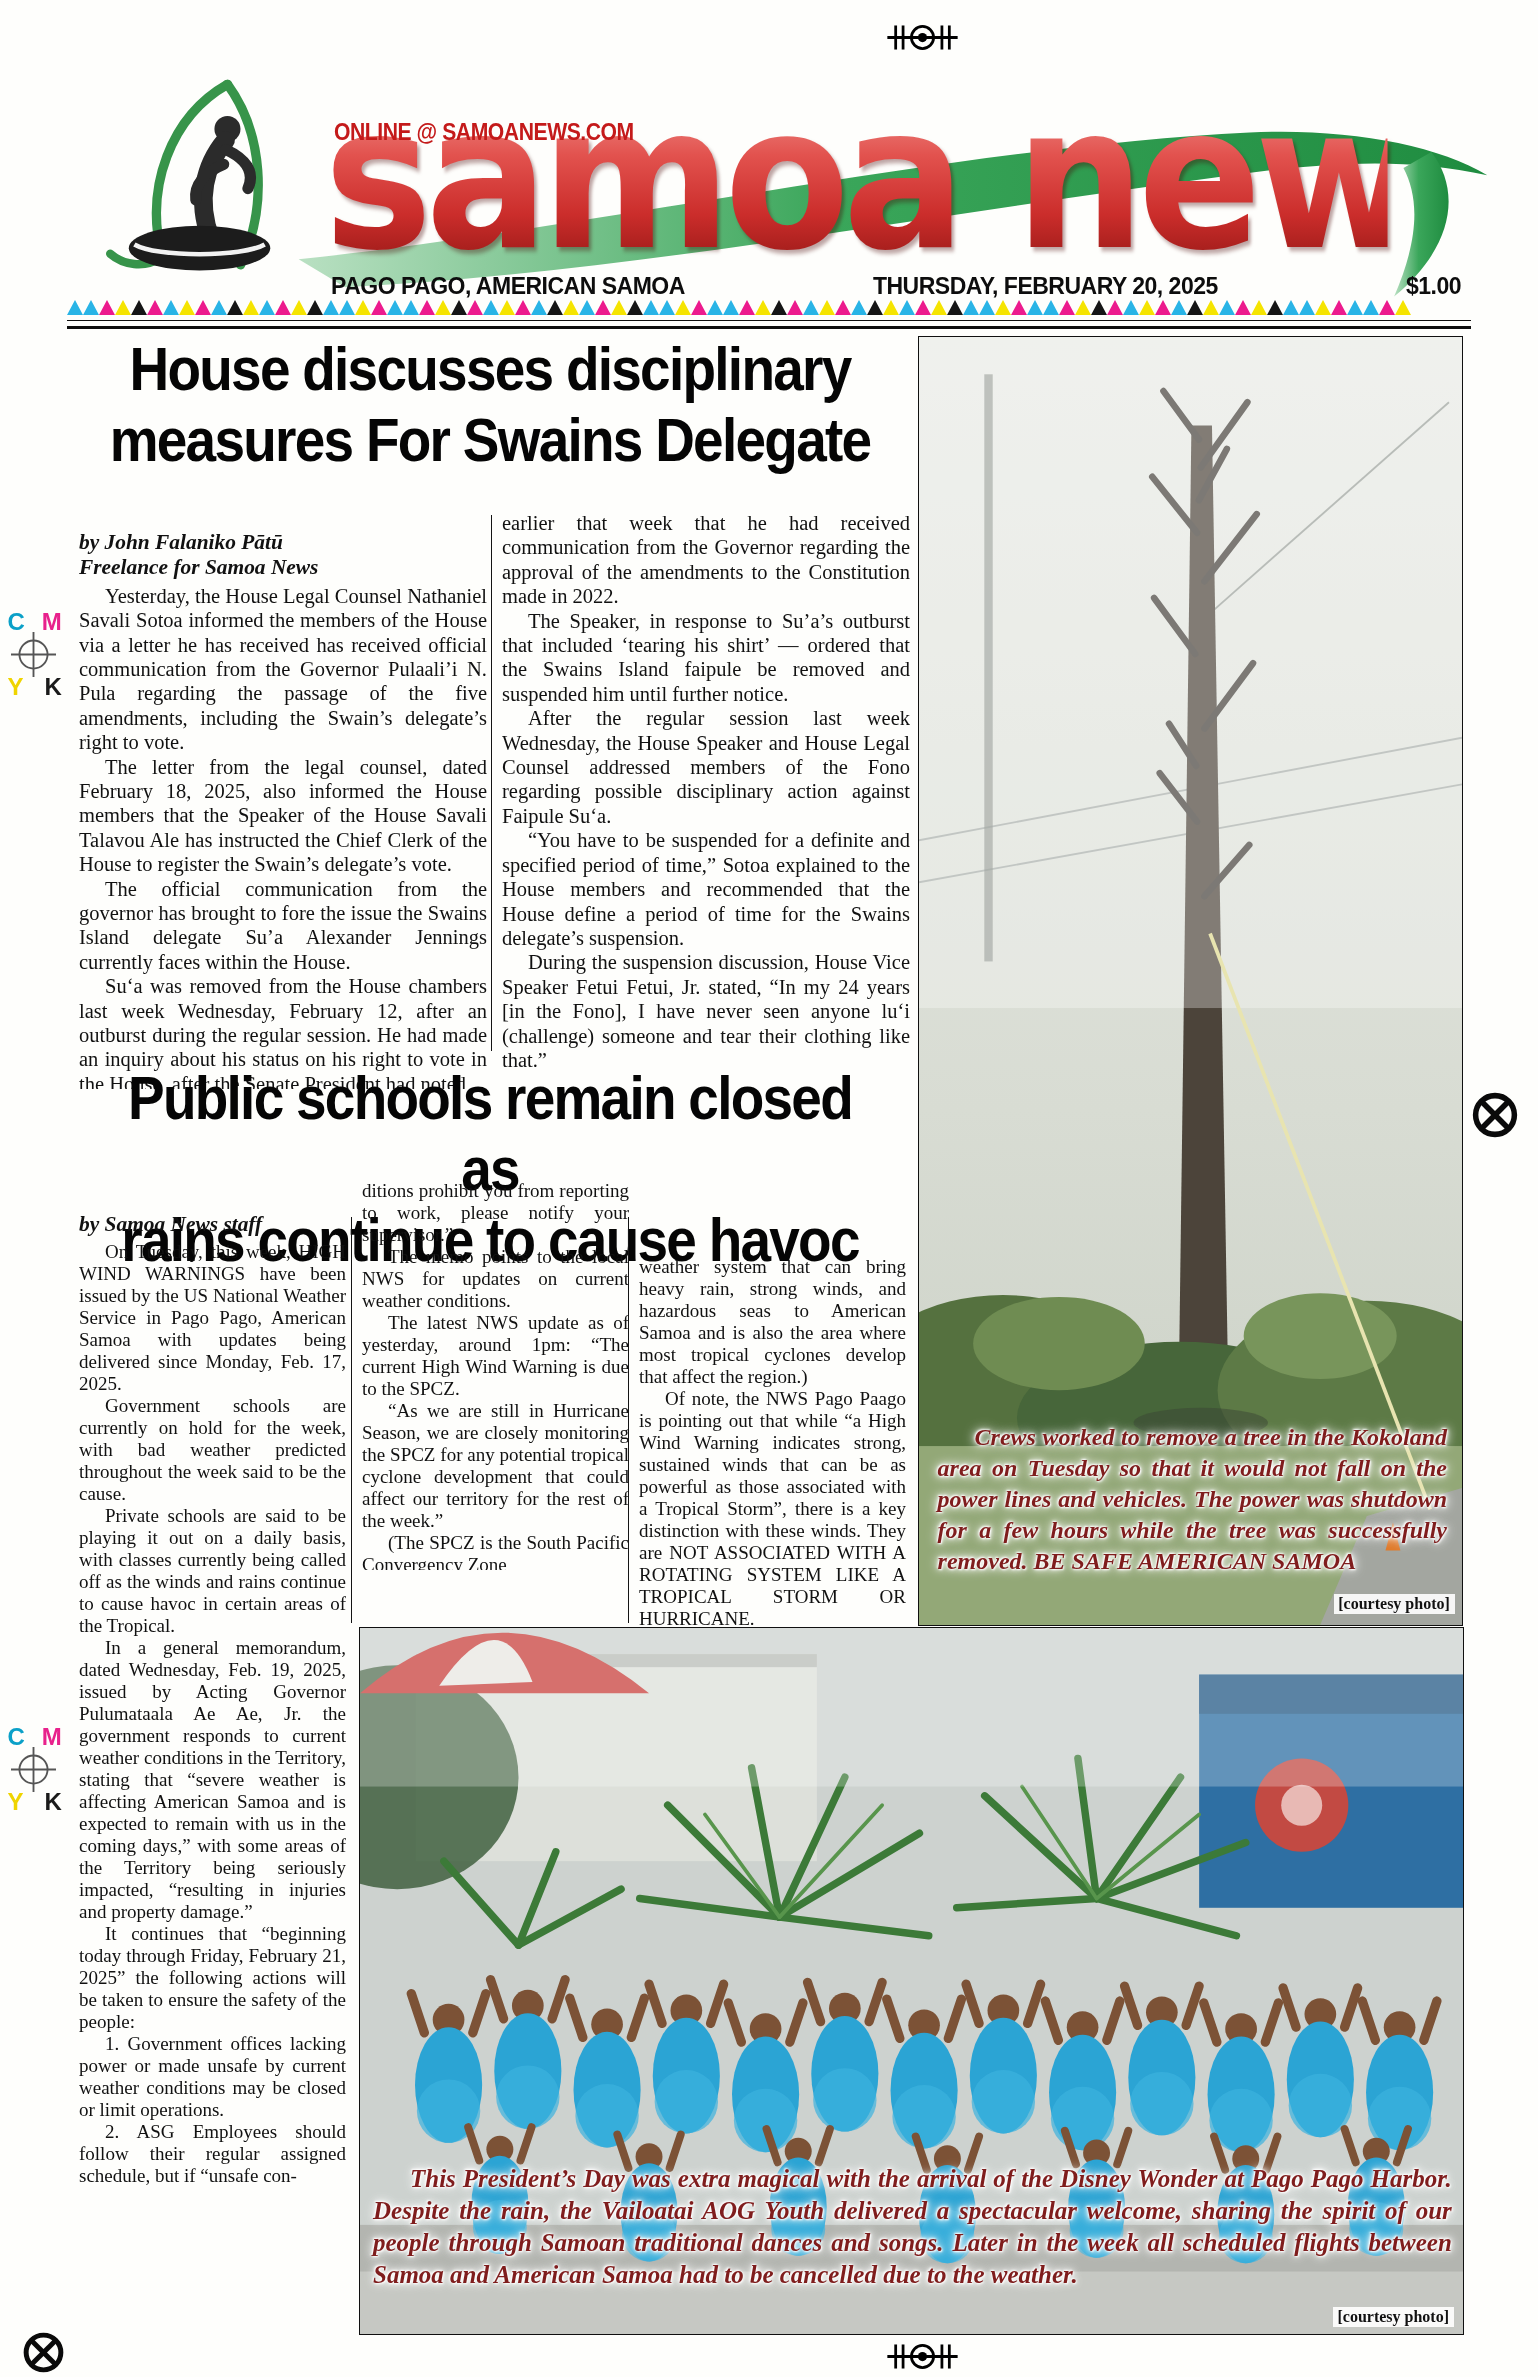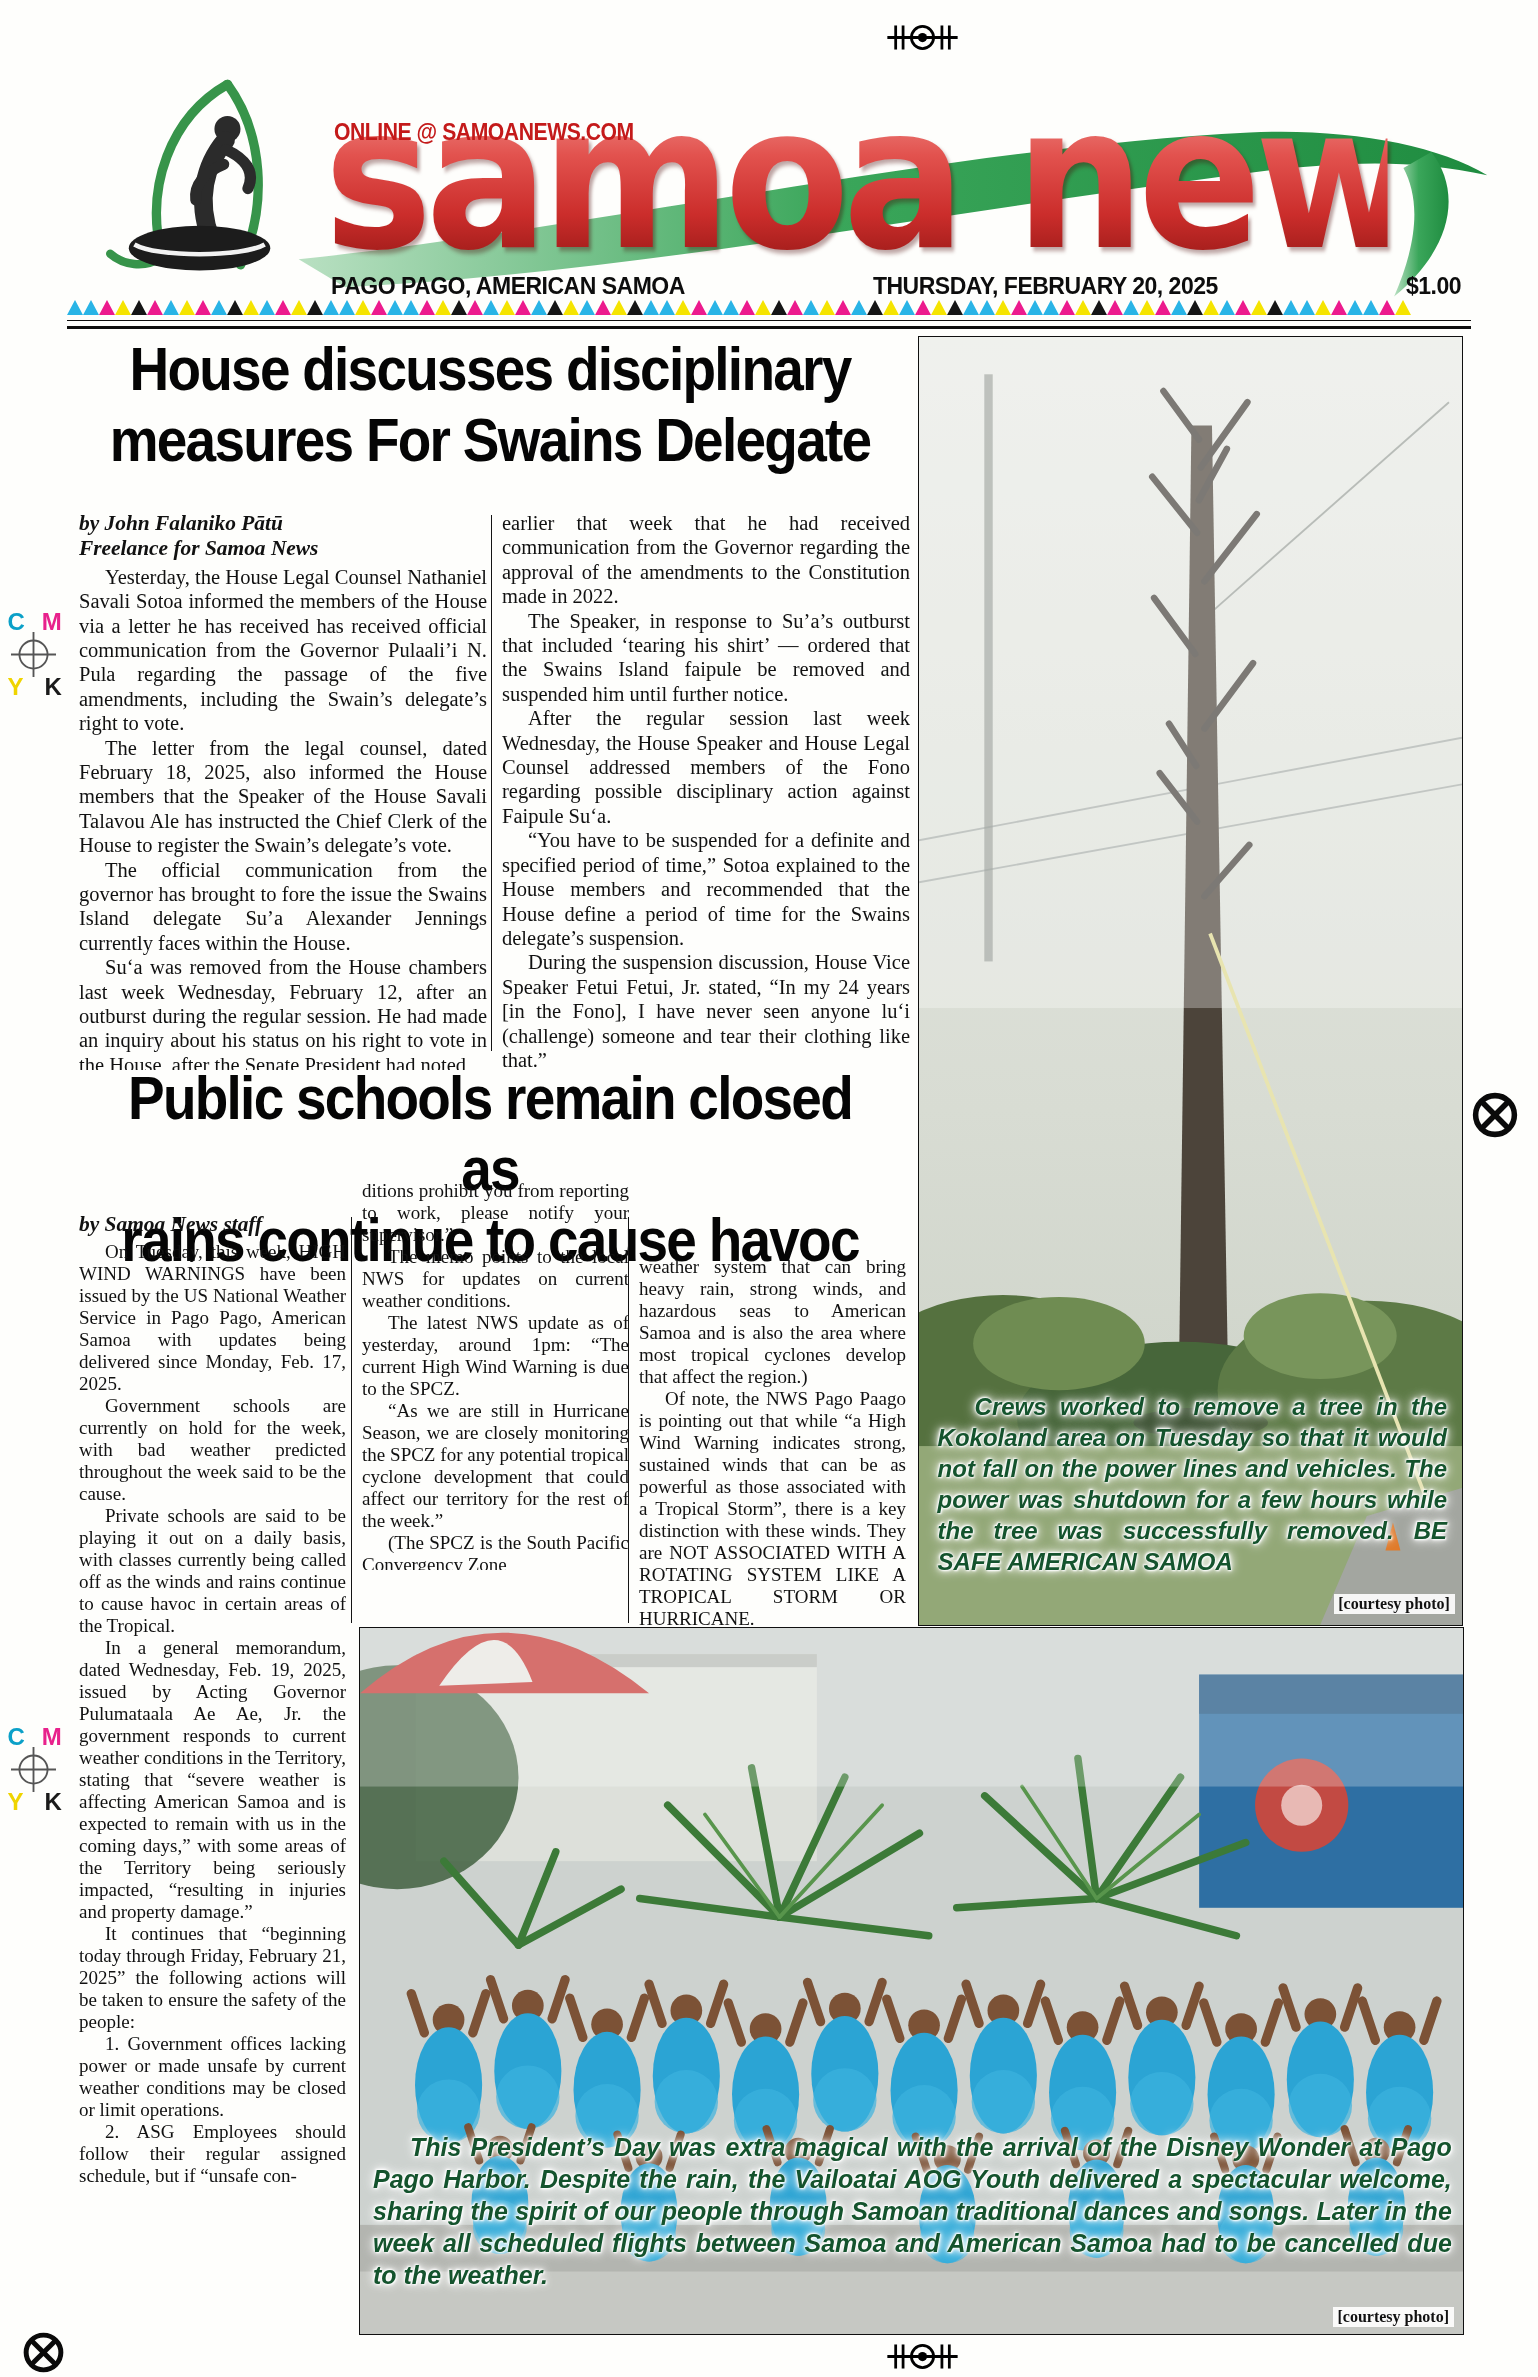--- a/index.html
+++ b/index.html
@@ -51,22 +51,22 @@
   .a1col{width:408px;font-size:20.5px;line-height:24.4px;}
   .a2col{width:267px;font-size:19px;line-height:22px;}
   .para{text-indent:26px;margin:0;}
   .para.noind{text-indent:0;}
   .vrule{position:absolute;width:0;border-left:1.9px solid #141414;}
 
   
   figure{margin:0;}
   .photo{position:absolute;border:1.9px solid #101010;overflow:hidden;background:#dfe2dd;}
   .photo svg{display:block;}
-  .photocap{position:absolute;font-family:Liberation Sans, sans-serif;font-style:italic;
-          font-weight:bold;color:#14532d;text-align:justify;
+  .photocap{position:absolute;font-family:Liberation Serif, serif;font-style:italic;
+          font-weight:bold;color:#7f1d1d;text-align:justify;
           text-shadow:0 0 5.6px #fff,0 0 9.3px #fff,0 0 13px #fff,0.9px 0.9px 1.9px #fff,-0.9px -0.9px 1.9px #fff;}
   .photocredit{position:absolute;font-family:"Liberation Serif",serif;font-weight:bold;
           font-size:16px;color:#111;background:rgba(255,255,255,.9);padding:0.9px 4.7px;
           text-shadow:none;}
   .treecap{left:18.6px;right:15px;bottom:48px;font-size:24px;line-height:31px;text-indent:37px;}
   .groupcap{left:13px;right:11.2px;bottom:43px;font-size:25px;line-height:32px;text-indent:37px;}
 </style>
 </head>
 <body>
 
@@ -158,21 +158,21 @@
   </div>
 
   <div class="tri"><span class="t" style="border-bottom-color: rgb(41, 180, 230);"></span><span class="t" style="border-bottom-color: rgb(41, 180, 230);"></span><span class="t" style="border-bottom-color: rgb(236, 26, 141);"></span><span class="t" style="border-bottom-color: rgb(245, 228, 0);"></span><span class="t" style="border-bottom-color: rgb(21, 21, 21);"></span><span class="t" style="border-bottom-color: rgb(236, 26, 141);"></span><span class="t" style="border-bottom-color: rgb(41, 180, 230);"></span><span class="t" style="border-bottom-color: rgb(245, 228, 0);"></span><span class="t" style="border-bottom-color: rgb(236, 26, 141);"></span><span class="t" style="border-bottom-color: rgb(41, 180, 230);"></span><span class="t" style="border-bottom-color: rgb(21, 21, 21);"></span><span class="t" style="border-bottom-color: rgb(245, 228, 0);"></span><span class="t" style="border-bottom-color: rgb(41, 180, 230);"></span><span class="t" style="border-bottom-color: rgb(236, 26, 141);"></span><span class="t" style="border-bottom-color: rgb(245, 228, 0);"></span><span class="t" style="border-bottom-color: rgb(21, 21, 21);"></span><span class="t" style="border-bottom-color: rgb(41, 180, 230);"></span><span class="t" style="border-bottom-color: rgb(41, 180, 230);"></span><span class="t" style="border-bottom-color: rgb(245, 228, 0);"></span><span class="t" style="border-bottom-color: rgb(236, 26, 141);"></span><span class="t" style="border-bottom-color: rgb(41, 180, 230);"></span><span class="t" style="border-bottom-color: rgb(41, 180, 230);"></span><span class="t" style="border-bottom-color: rgb(236, 26, 141);"></span><span class="t" style="border-bottom-color: rgb(245, 228, 0);"></span><span class="t" style="border-bottom-color: rgb(21, 21, 21);"></span><span class="t" style="border-bottom-color: rgb(236, 26, 141);"></span><span class="t" style="border-bottom-color: rgb(41, 180, 230);"></span><span class="t" style="border-bottom-color: rgb(245, 228, 0);"></span><span class="t" style="border-bottom-color: rgb(236, 26, 141);"></span><span class="t" style="border-bottom-color: rgb(41, 180, 230);"></span><span class="t" style="border-bottom-color: rgb(21, 21, 21);"></span><span class="t" style="border-bottom-color: rgb(245, 228, 0);"></span><span class="t" style="border-bottom-color: rgb(41, 180, 230);"></span><span class="t" style="border-bottom-color: rgb(236, 26, 141);"></span><span class="t" style="border-bottom-color: rgb(245, 228, 0);"></span><span class="t" style="border-bottom-color: rgb(21, 21, 21);"></span><span class="t" style="border-bottom-color: rgb(41, 180, 230);"></span><span class="t" style="border-bottom-color: rgb(41, 180, 230);"></span><span class="t" style="border-bottom-color: rgb(245, 228, 0);"></span><span class="t" style="border-bottom-color: rgb(236, 26, 141);"></span><span class="t" style="border-bottom-color: rgb(41, 180, 230);"></span><span class="t" style="border-bottom-color: rgb(41, 180, 230);"></span><span class="t" style="border-bottom-color: rgb(236, 26, 141);"></span><span class="t" style="border-bottom-color: rgb(245, 228, 0);"></span><span class="t" style="border-bottom-color: rgb(21, 21, 21);"></span><span class="t" style="border-bottom-color: rgb(236, 26, 141);"></span><span class="t" style="border-bottom-color: rgb(41, 180, 230);"></span><span class="t" style="border-bottom-color: rgb(245, 228, 0);"></span><span class="t" style="border-bottom-color: rgb(236, 26, 141);"></span><span class="t" style="border-bottom-color: rgb(41, 180, 230);"></span><span class="t" style="border-bottom-color: rgb(21, 21, 21);"></span><span class="t" style="border-bottom-color: rgb(245, 228, 0);"></span><span class="t" style="border-bottom-color: rgb(41, 180, 230);"></span><span class="t" style="border-bottom-color: rgb(236, 26, 141);"></span><span class="t" style="border-bottom-color: rgb(245, 228, 0);"></span><span class="t" style="border-bottom-color: rgb(21, 21, 21);"></span><span class="t" style="border-bottom-color: rgb(41, 180, 230);"></span><span class="t" style="border-bottom-color: rgb(41, 180, 230);"></span><span class="t" style="border-bottom-color: rgb(245, 228, 0);"></span><span class="t" style="border-bottom-color: rgb(236, 26, 141);"></span><span class="t" style="border-bottom-color: rgb(41, 180, 230);"></span><span class="t" style="border-bottom-color: rgb(41, 180, 230);"></span><span class="t" style="border-bottom-color: rgb(236, 26, 141);"></span><span class="t" style="border-bottom-color: rgb(245, 228, 0);"></span><span class="t" style="border-bottom-color: rgb(21, 21, 21);"></span><span class="t" style="border-bottom-color: rgb(236, 26, 141);"></span><span class="t" style="border-bottom-color: rgb(41, 180, 230);"></span><span class="t" style="border-bottom-color: rgb(245, 228, 0);"></span><span class="t" style="border-bottom-color: rgb(236, 26, 141);"></span><span class="t" style="border-bottom-color: rgb(41, 180, 230);"></span><span class="t" style="border-bottom-color: rgb(21, 21, 21);"></span><span class="t" style="border-bottom-color: rgb(245, 228, 0);"></span><span class="t" style="border-bottom-color: rgb(41, 180, 230);"></span><span class="t" style="border-bottom-color: rgb(236, 26, 141);"></span><span class="t" style="border-bottom-color: rgb(245, 228, 0);"></span><span class="t" style="border-bottom-color: rgb(21, 21, 21);"></span><span class="t" style="border-bottom-color: rgb(41, 180, 230);"></span><span class="t" style="border-bottom-color: rgb(41, 180, 230);"></span><span class="t" style="border-bottom-color: rgb(245, 228, 0);"></span><span class="t" style="border-bottom-color: rgb(236, 26, 141);"></span><span class="t" style="border-bottom-color: rgb(41, 180, 230);"></span><span class="t" style="border-bottom-color: rgb(41, 180, 230);"></span><span class="t" style="border-bottom-color: rgb(236, 26, 141);"></span><span class="t" style="border-bottom-color: rgb(245, 228, 0);"></span></div>
   <div class="dblrule"></div>
 
   <div class="headline" style="top:334px;">
     <div>House discusses disciplinary</div>
     <div>measures For Swains Delegate</div>
   </div>
 
-  <div class="col a1col" style="left:79px;top:511px;height:559px;">
+  <div class="col a1col" style="left:79px;top:530px;height:559px;">
     <div class="byline">
       <div>by John Falaniko Pātū</div>
       <div>Freelance for Samoa News</div>
     </div>
     <p class="para">Yesterday, the House Legal Counsel Nathaniel Savali Sotoa informed the members of the House via a letter he has received has received official communication from the Governor Pulaali’i N. Pula regarding the passage of the five amendments, including the Swain’s delegate’s right to vote.</p>
     <p class="para">The letter from the legal counsel, dated February 18, 2025, also informed the House members that the Speaker of the House Savali Talavou Ale has instructed the Chief Clerk of the House to register the Swain’s delegate’s vote.</p>
     <p class="para">The official communication from the governor has brought to fore the issue the Swains Island delegate Su’a Alexander Jennings currently faces within the House.</p>
     <p class="para">Su‘a was removed from the House chambers last week Wednesday, February 12, after an outburst during the regular session. He had made an inquiry about his status on his right to vote in the House, after the Senate President had noted</p>
   </div>
   <div class="vrule" style="left:491px;top:515px;height:536px;"></div>

